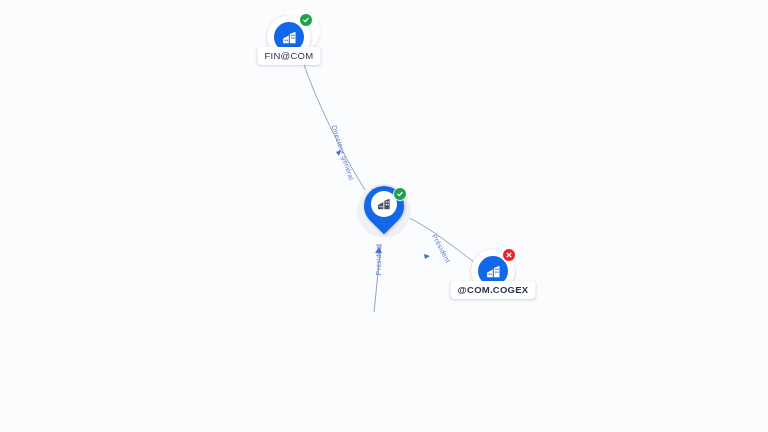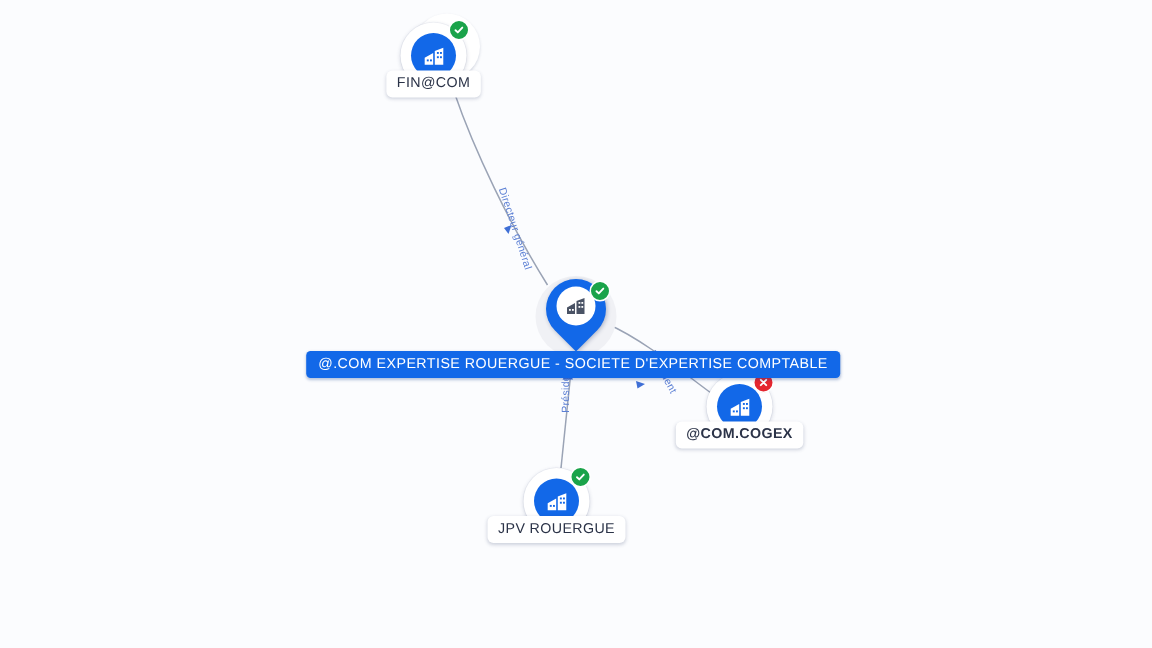--- a/index.html
+++ b/index.html
@@ -234,21 +234,20 @@
         </svg>
       </div>
       <div class="badge ok" style="right:5px; top:3px;">
         <svg width="8" height="8" viewBox="0 0 12 12">
           <path d="M2.5 6.2 L4.8 8.4 L9.3 3.6" stroke="#ffffff" stroke-width="1.9" fill="none" stroke-linecap="round" stroke-linejoin="round"></path>
         </svg>
       </div>
     </div>
   </div>
 
-  <div class="banner-label" style="left:382px; top:243px;">@.COM EXPERTISE ROUERGUE - SOCIETE D'EXPERTISE COMPTABLE</div>
 
   <div class="node" style="left:493px; top:271px;">
     <div class="node-circle">
       <div class="icon-ball">
         <svg width="17" height="17" viewBox="0 0 24 24" fill="none">
           <path d="M3 20h8V9L3 13.5V20z" fill="#ffffff"></path>
           <path d="M12.5 20h8V4l-8 3v13z" fill="#ffffff"></path>
           <rect x="5" y="15" width="1.8" height="1.8" fill="#1268e8"></rect>
           <rect x="8" y="15" width="1.8" height="1.8" fill="#1268e8"></rect>
           <rect x="14.5" y="8" width="1.8" height="1.8" fill="#1268e8"></rect>
@@ -259,36 +258,14 @@
       </div>
       <div class="badge err" style="right:-1px; top:-1px;">
         <svg width="8" height="8" viewBox="0 0 12 12">
           <path d="M3.3 3.3 L8.7 8.7 M8.7 3.3 L3.3 8.7" stroke="#ffffff" stroke-width="1.9" stroke-linecap="round"></path>
         </svg>
       </div>
     </div>
     <div class="node-label" style="top:32px;font-weight:bold;">@COM.COGEX</div>
   </div>
 
-  <div class="node" style="left:371px; top:334px;">
-    <div class="node-circle">
-      <div class="icon-ball">
-        <svg width="17" height="17" viewBox="0 0 24 24" fill="none">
-          <path d="M3 20h8V9L3 13.5V20z" fill="#ffffff"></path>
-          <path d="M12.5 20h8V4l-8 3v13z" fill="#ffffff"></path>
-          <rect x="5" y="15" width="1.8" height="1.8" fill="#1268e8"></rect>
-          <rect x="8" y="15" width="1.8" height="1.8" fill="#1268e8"></rect>
-          <rect x="14.5" y="8" width="1.8" height="1.8" fill="#1268e8"></rect>
-          <rect x="17.4" y="8" width="1.8" height="1.8" fill="#1268e8"></rect>
-          <rect x="14.5" y="12" width="1.8" height="1.8" fill="#1268e8"></rect>
-          <rect x="17.4" y="12" width="1.8" height="1.8" fill="#1268e8"></rect>
-        </svg>
-      </div>
-      <div class="badge ok" style="right:-1px; top:-1px;">
-        <svg width="8" height="8" viewBox="0 0 12 12">
-          <path d="M2.5 6.2 L4.8 8.4 L9.3 3.6" stroke="#ffffff" stroke-width="1.9" fill="none" stroke-linecap="round" stroke-linejoin="round"></path>
-        </svg>
-      </div>
-    </div>
-    <div class="node-label" style="top:32px;">JPV ROUERGUE</div>
-  </div>
 
 </div>
 
 </body></html>

